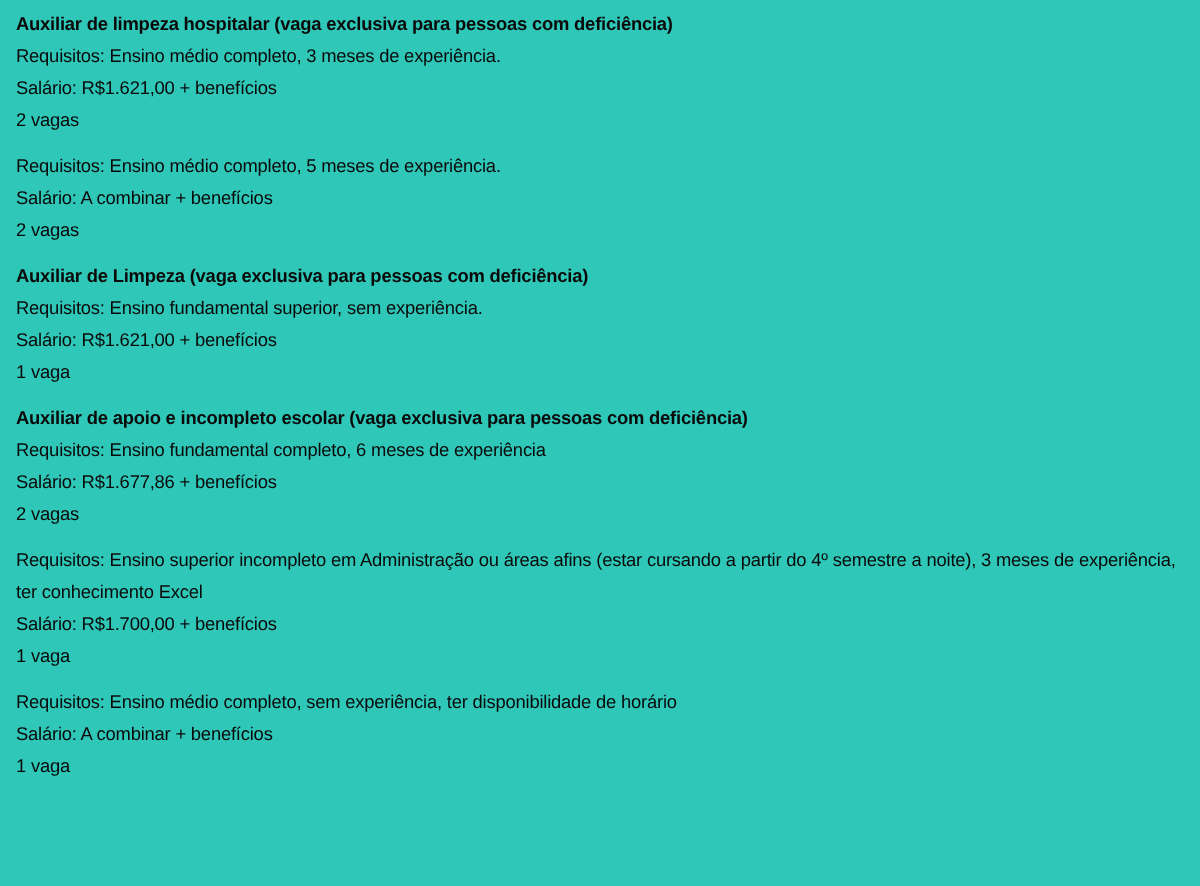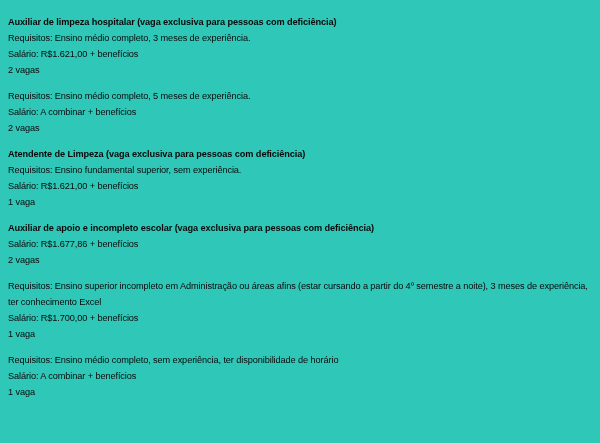--- a/index.html
+++ b/index.html
@@ -10,21 +10,21 @@
     width: 600px;
     height: 443px;
     background: #2fc7b8;
     overflow: hidden;
     box-sizing: border-box;
     padding: 4px 8px 0 8px;
     font-family: "Liberation Sans", sans-serif;
     color: #0a0a0a;
   }
   .job {
-    margin: 10px 0 7px 0;
+    margin: 0 0 7px 0;
   }
   .job p {
     margin: 0;
     font-size: 9.2px;
     line-height: 16px;
     letter-spacing: -0.1px;
     max-width: 582px;
   }
   .job .title {
     font-weight: bold;
@@ -42,28 +42,29 @@
     <p>2 vagas</p>
   </section>
 
   <section class="job">
     <p>Requisitos: Ensino médio completo, 5 meses de experiência.</p>
     <p>Salário: A combinar + benefícios</p>
     <p>2 vagas</p>
   </section>
 
   <section class="job">
-    <p class="title">Atendente de Limpeza (vaga exclusiva para pessoas com deficiência)</p>
+    <p class="title">Auxiliar de Limpeza (vaga exclusiva para pessoas com deficiência)</p>
     <p>Requisitos: Ensino fundamental superior, sem experiência.</p>
     <p>Salário: R$1.621,00 + benefícios</p>
     <p>1 vaga</p>
   </section>
 
   <section class="job">
     <p class="title">Auxiliar de apoio e incompleto escolar (vaga exclusiva para pessoas com deficiência)</p>
+    <p>Requisitos: Ensino fundamental completo, 6 meses de experiência</p>
     <p>Salário: R$1.677,86 + benefícios</p>
     <p>2 vagas</p>
   </section>
 
   <section class="job">
     <p>Requisitos: Ensino superior incompleto em Administração ou áreas afins (estar cursando a partir do 4º semestre a noite), 3 meses de experiência, ter conhecimento Excel</p>
     <p>Salário: R$1.700,00 + benefícios</p>
     <p>1 vaga</p>
   </section>
 

